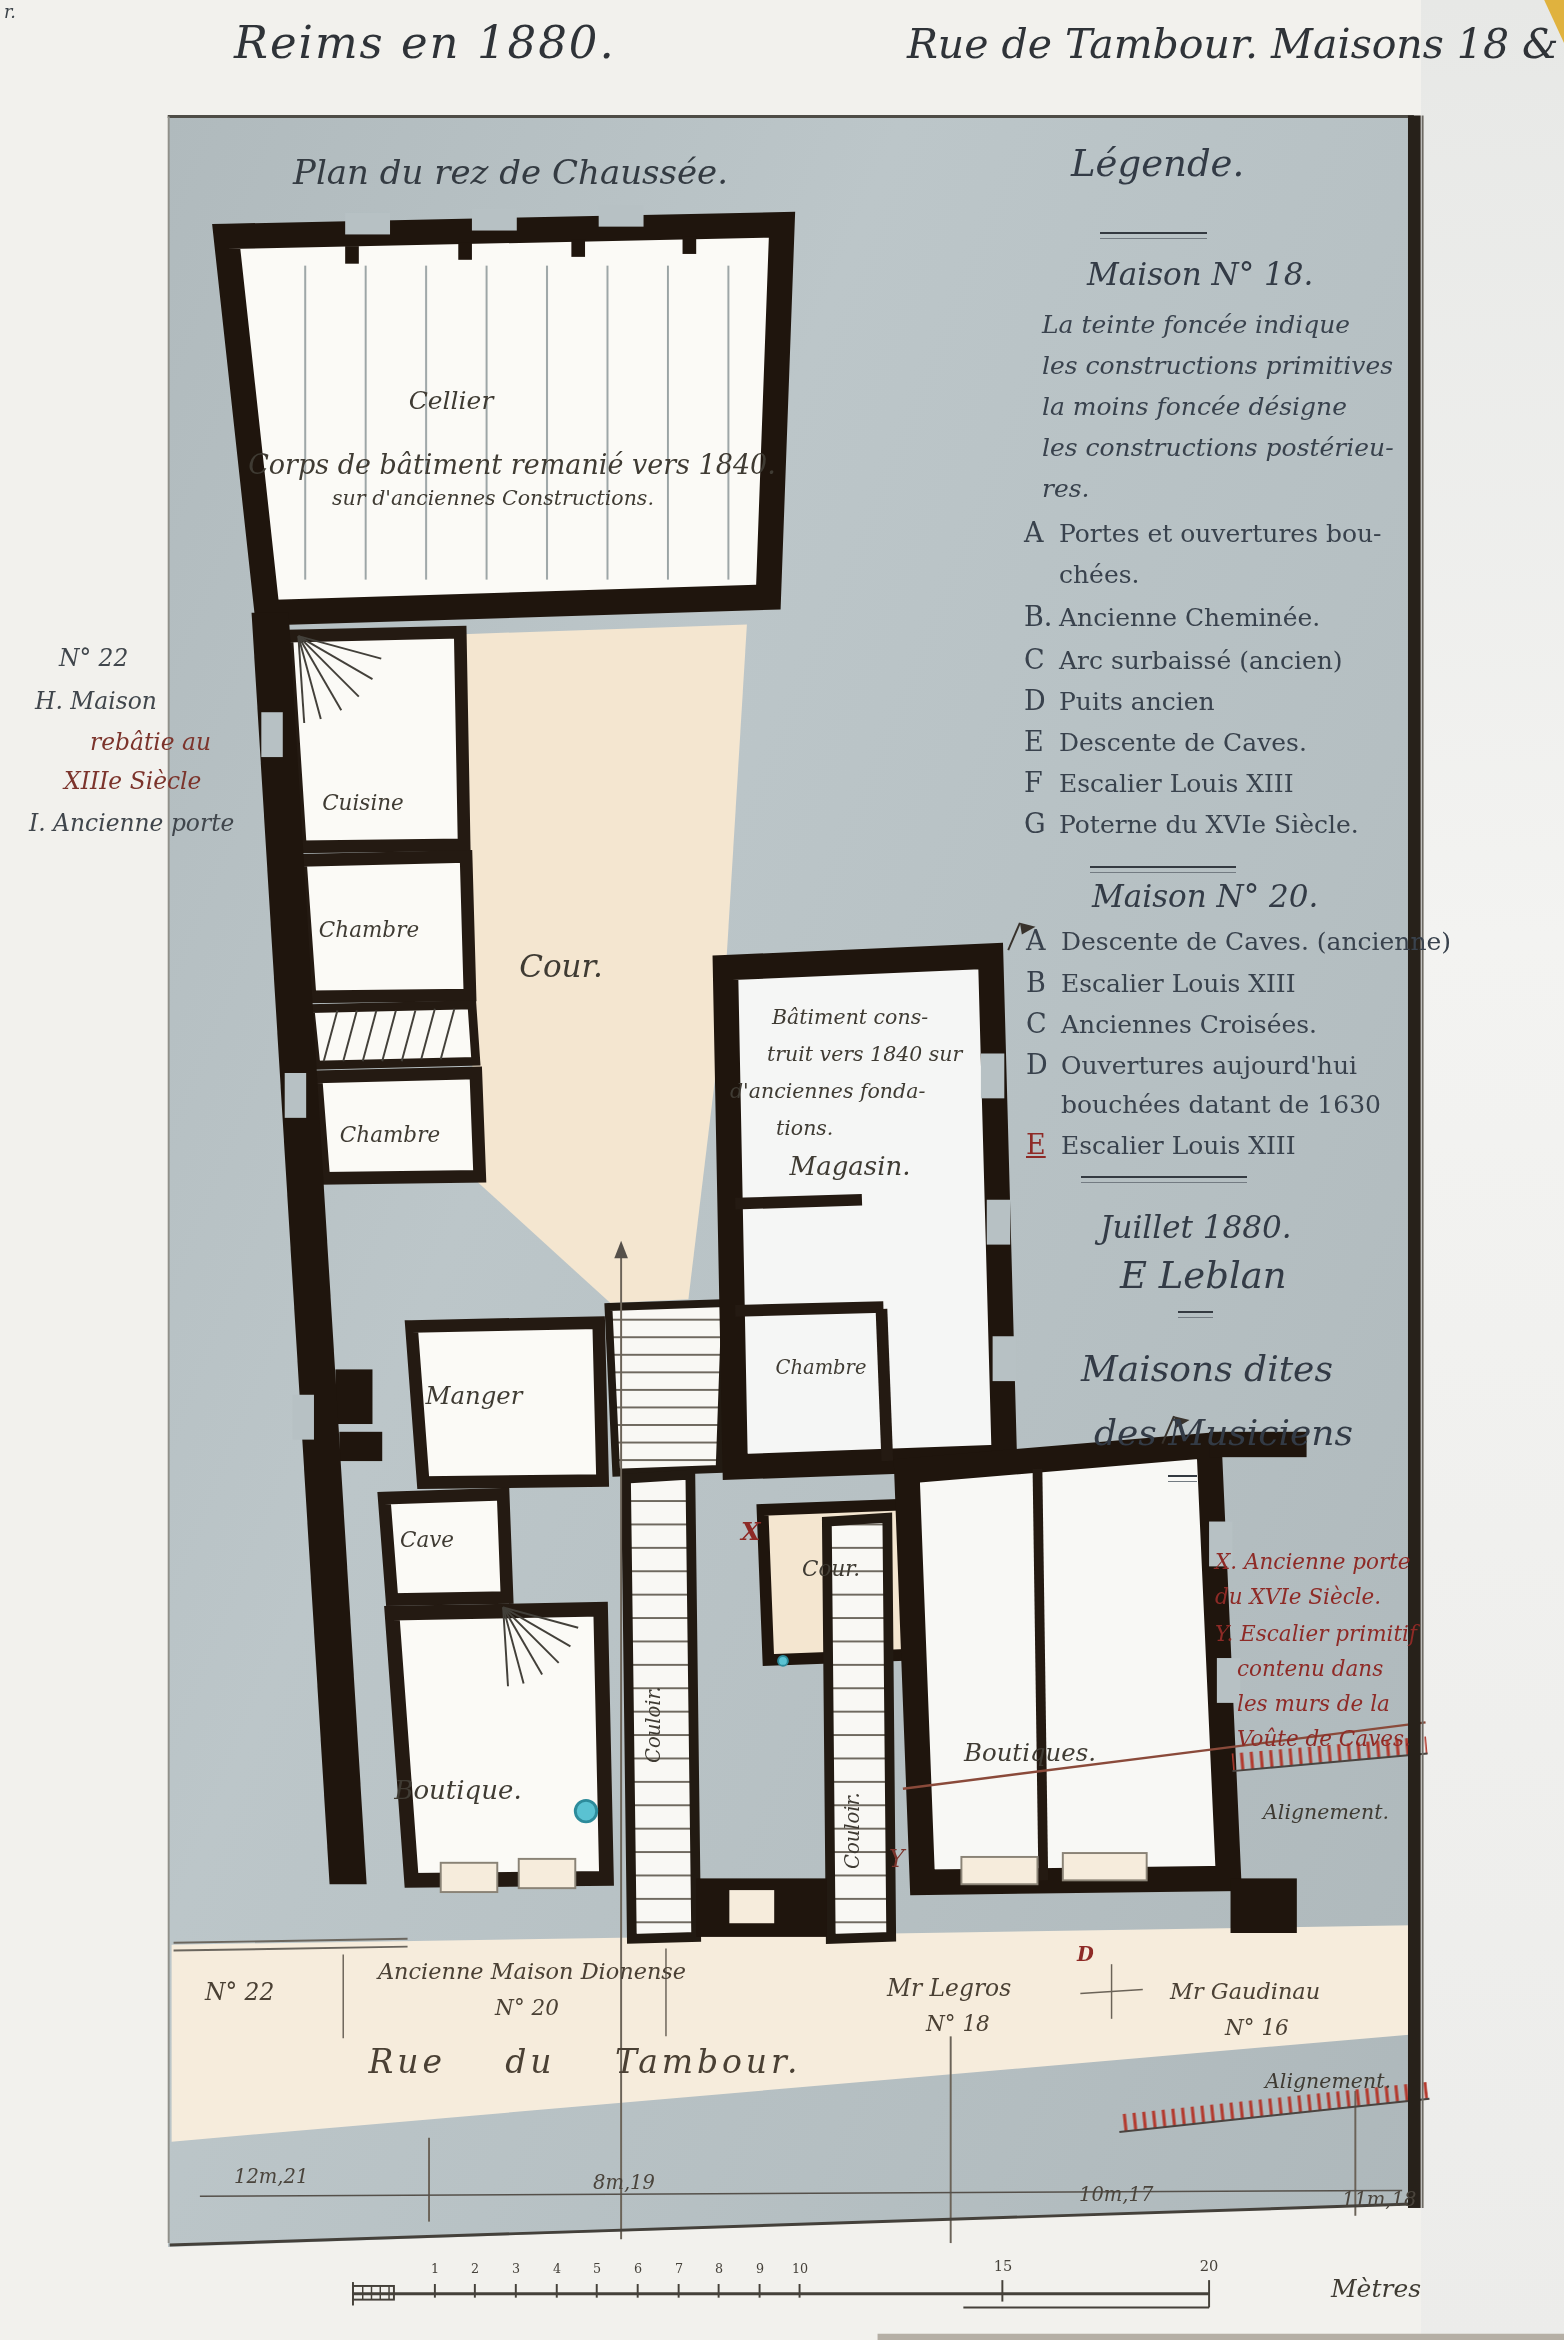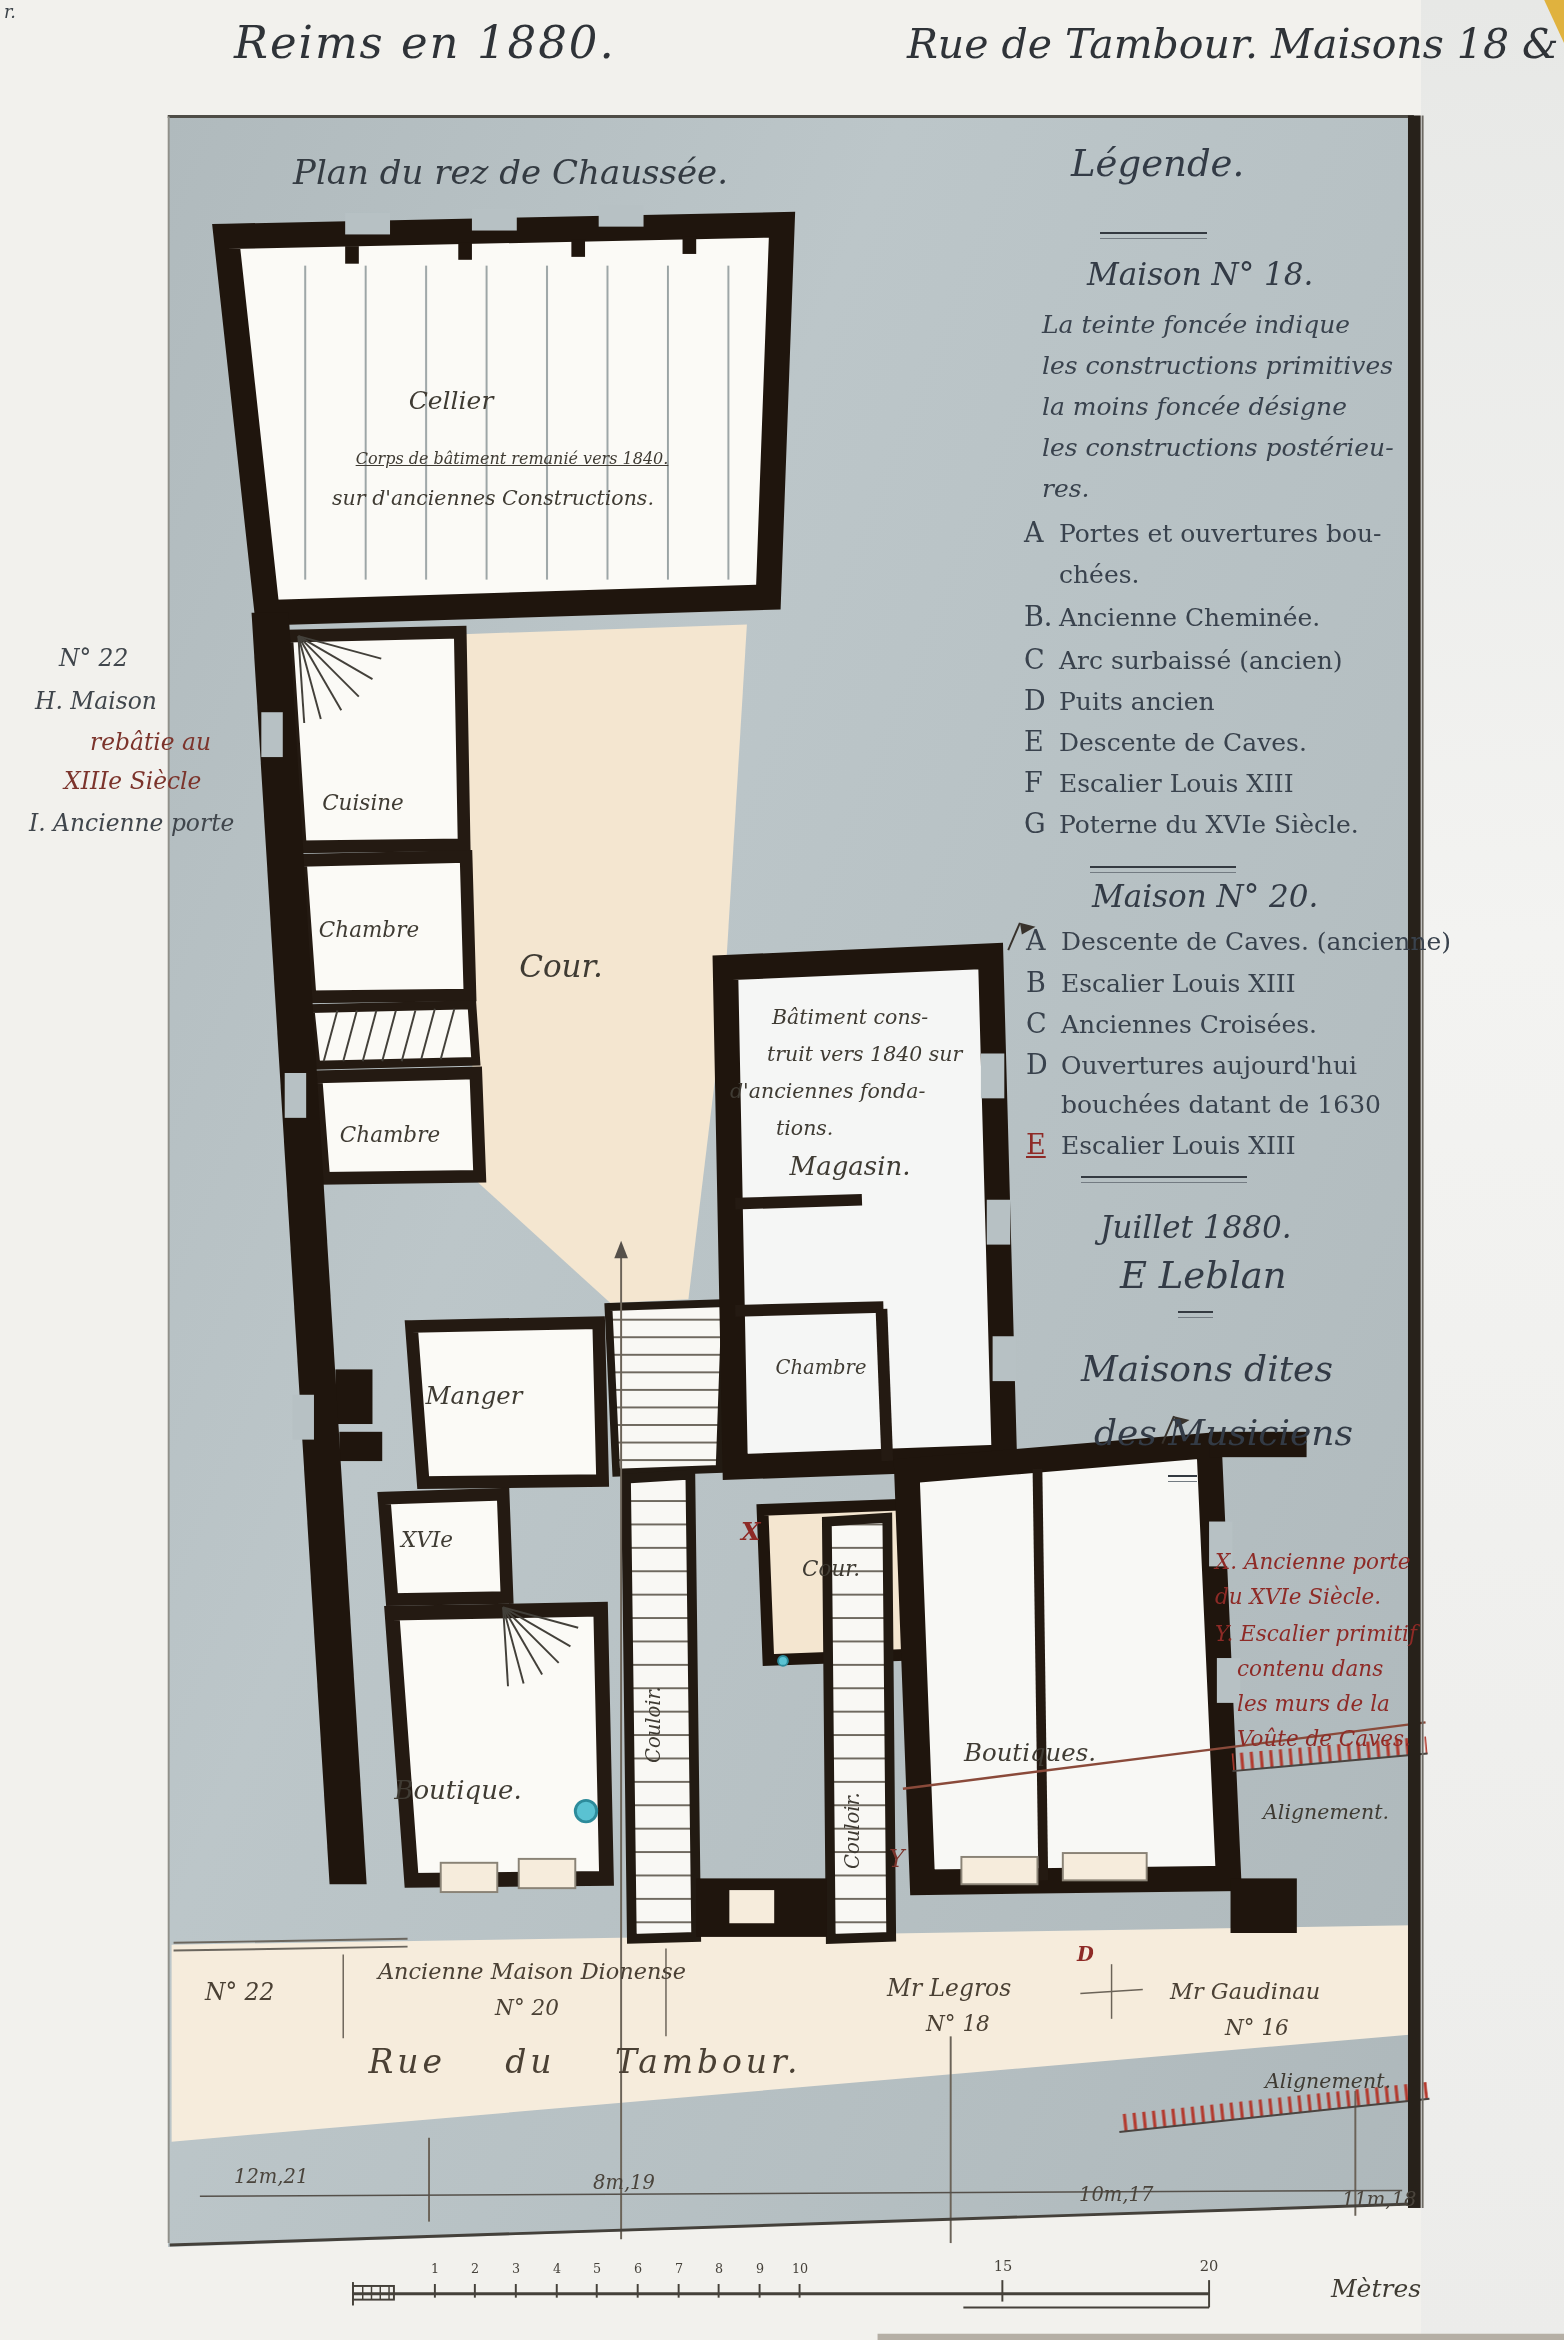--- a/index.html
+++ b/index.html
@@ -268,28 +268,28 @@
   <div class="sidenote" style="top:1691px;left:1237px;">les murs de la</div>
   <div class="sidenote" style="top:1726px;left:1237px;">Voûte de Caves.</div>
 
   <div class="t" style="left:59px;top:644px;font-size:23.4px;color:#40464c;">N° 22</div>
   <div class="t" style="left:35px;top:687px;font-size:23.4px;color:#40464c;">H. Maison</div>
   <div class="t redbrown" style="left:90px;top:728px;font-size:23.4px;">rebâtie au</div>
   <div class="t redbrown" style="left:64px;top:767px;font-size:23.4px;">XIIIe Siècle</div>
   <div class="t" style="left:29px;top:809px;font-size:23.4px;color:#40464c;">I. Ancienne porte</div>
 
   <div class="t c ink-plan" style="left:451px;top:386px;font-size:25px;">Cellier</div>
-  <div class="t c ink-plan" style="left:512px;top:449px;font-size:16px;text-decoration:underline;">Corps de bâtiment remanié vers 1840.</div>
+  <div class="t c ink-plan" style="left:512px;top:449px;font-size:27px;">Corps de bâtiment remanié vers 1840.</div>
   <div class="t c ink-plan" style="left:493px;top:486px;font-size:20.5px;">sur d'anciennes Constructions.</div>
   <div class="t c ink-plan" style="left:363px;top:790px;font-size:21.5px;">Cuisine</div>
   <div class="t c ink-plan" style="left:369px;top:917px;font-size:21.5px;">Chambre</div>
   <div class="t c ink-plan" style="left:390px;top:1122px;font-size:21.5px;">Chambre</div>
   <div class="t c ink-plan" style="left:561px;top:948px;font-size:31px;">Cour.</div>
   <div class="t c ink-plan" style="left:474px;top:1381px;font-size:24.4px;">Manger</div>
-  <div class="t c ink-plan" style="left:427px;top:1527px;font-size:21.5px;">XVIe</div>
+  <div class="t c ink-plan" style="left:427px;top:1527px;font-size:21.5px;">Cave</div>
   <div class="t c ink-plan" style="left:458px;top:1775px;font-size:26px;">Boutique.</div>
   <div class="t vert ink-plan" style="left:642px;top:1763px;font-size:19.5px;">Couloir.</div>
   <div class="t vert ink-plan" style="left:841px;top:1869px;font-size:19.5px;">Couloir.</div>
   <div class="t ink-plan" style="left:772px;top:1005px;font-size:20.5px;">Bâtiment cons-</div>
   <div class="t ink-plan" style="left:767px;top:1042px;font-size:20.5px;">truit vers 1840 sur</div>
   <div class="t ink-plan" style="left:730px;top:1079px;font-size:20.5px;">d'anciennes fonda-</div>
   <div class="t ink-plan" style="left:776px;top:1116px;font-size:20.5px;">tions.</div>
   <div class="t c ink-plan" style="left:850px;top:1151px;font-size:26px;">Magasin.</div>
   <div class="t c ink-plan" style="left:821px;top:1356px;font-size:19.5px;">Chambre</div>
   <div class="t c ink-plan" style="left:831px;top:1556px;font-size:21.5px;">Cour.</div>

